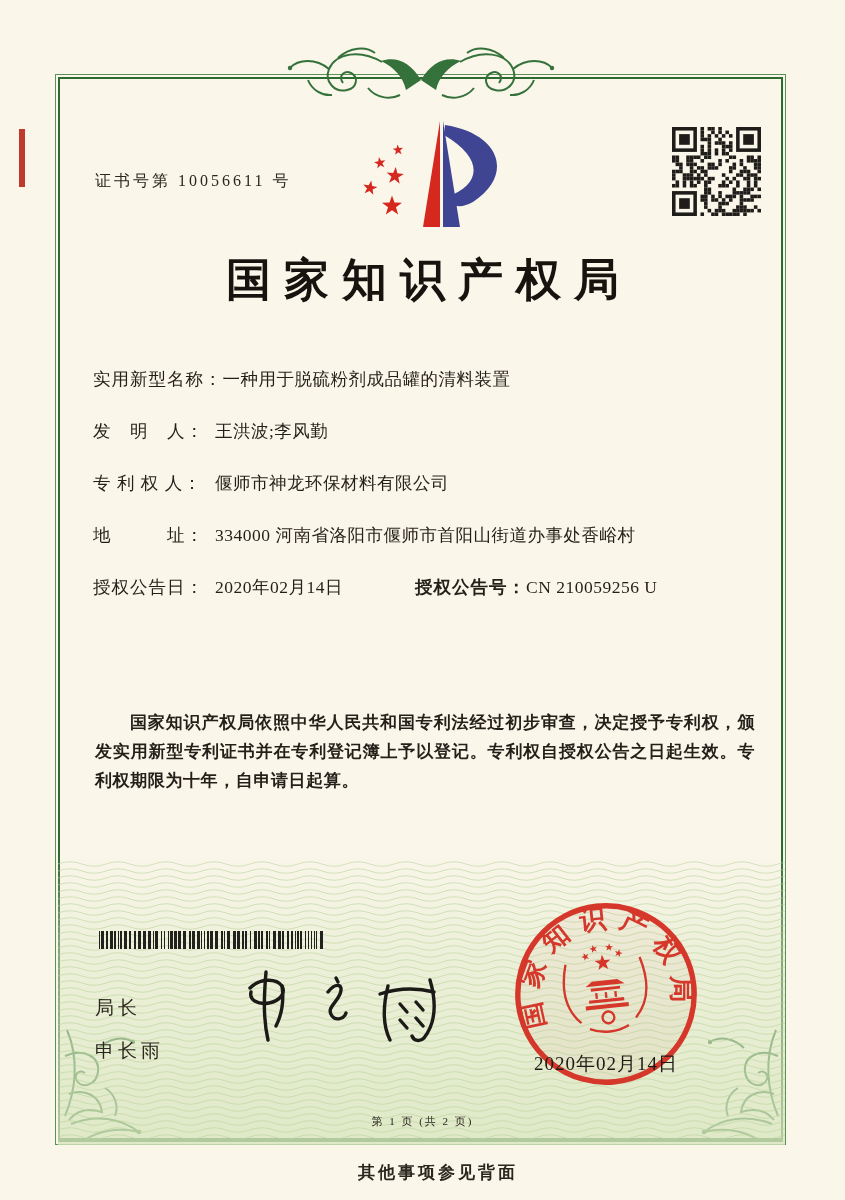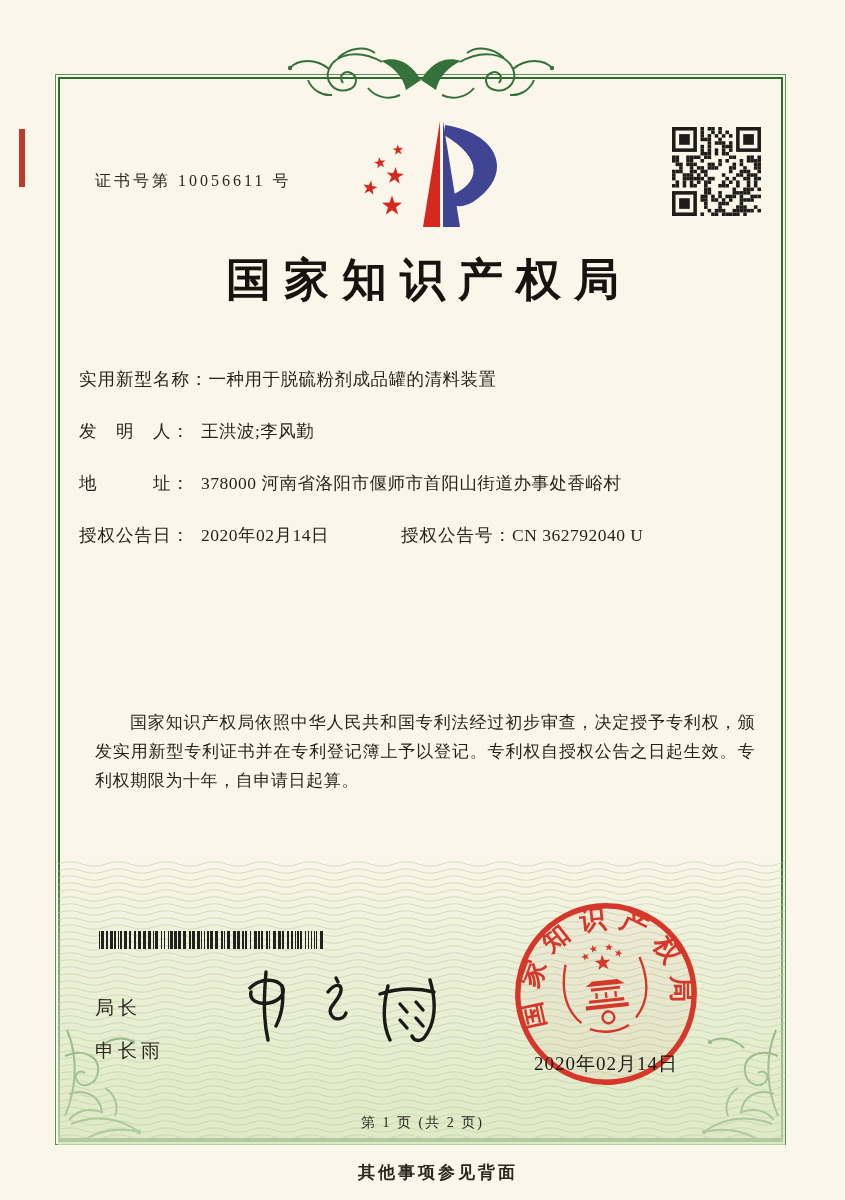--- a/index.html
+++ b/index.html
@@ -31,31 +31,31 @@
 
   .logo{position:absolute;left:346px;top:115px;width:172px;height:122px;}
   .qr{position:absolute;left:672px;top:127px;width:89px;height:89px;}
 
   .title{
     position:absolute;left:0;right:0;top:250px;
     text-align:center;font-size:45px;font-weight:bold;
     letter-spacing:13px;text-indent:13px;color:#17130e;
   }
 
-  .fields{position:absolute;left:79px;top:367px;width:660px;}
+  .fields{position:absolute;left:93px;top:367px;width:660px;}
   .field-row{position:relative;height:52px;font-size:17.5px;line-height:24px;white-space:nowrap;}
   .field-label{display:inline-block;min-width:122px;letter-spacing:1px;}
   .field-value{letter-spacing:.5px;}
   .field-pair-right{position:absolute;left:322px;top:0;}
 
   .body-text{
     position:absolute;left:95px;top:708px;width:660px;
     font-size:17px;line-height:29px;text-align:justify;color:#241f18;
   }
-  .body-text p{margin:0;text-indent:35px;letter-spacing:.6px;}
+  .body-text p{margin:0;text-indent:35px;letter-spacing:.6px;font-weight:bold;}
 
   .wave-tint{
     position:absolute;left:58px;top:856px;width:727px;height:289px;
     background:linear-gradient(180deg,rgba(223,234,200,0) 0%,rgba(223,234,200,.45) 30%,rgba(215,229,189,.78) 100%);
   }
   .waves{position:absolute;left:58px;top:856px;width:727px;height:289px;}
 
   .barcode{position:absolute;left:99px;top:931px;width:224px;height:18px;}
 
   .officer{position:absolute;left:95px;top:995px;font-size:19px;letter-spacing:4px;color:#2b261e;}
@@ -64,21 +64,21 @@
   .signature{position:absolute;left:232px;top:966px;width:218px;height:92px;}
 
   .seal{position:absolute;left:508px;top:896px;width:196px;height:196px;transform:rotate(-6deg);}
   .seal-date{
     position:absolute;left:515px;top:1051px;width:182px;text-align:center;
     font-size:19px;letter-spacing:1px;color:#1d1a15;
   }
 
   .page-info{
     position:absolute;left:0;right:0;top:1114px;text-align:center;
-    font-size:14px;letter-spacing:2px;color:#2b261e;
+    font-size:11px;letter-spacing:2px;color:#2b261e;
   }
   .back-note{
     position:absolute;left:0;right:0;top:1161px;text-align:center;
     font-size:17px;font-weight:600;letter-spacing:3px;color:#2b261e;padding-left:31px;
   }
 
   .ornament{position:absolute;}
   .orn-top{left:278px;top:46px;width:286px;height:60px;}
   .orn-bl{left:59px;top:1028px;width:118px;height:115px;}
   .orn-br{left:666px;top:1028px;width:118px;height:115px;transform:scaleX(-1);}
@@ -431,26 +431,29 @@
   <div class="title">国家知识产权局</div>
 
   <div class="fields">
     <div class="field-row">
       <span class="field-label">实用新型名称：</span><span class="field-value">一种用于脱硫粉剂成品罐的清料装置</span>
     </div>
     <div class="field-row">
       <span class="field-label">发　明　人：</span><span class="field-value">王洪波;李风勤</span>
     </div>
     <div class="field-row">
-      <span class="field-label">地　　　址：</span><span class="field-value">378000 河南省洛阳市偃师市首阳山街道办事处香峪村</span>
+      <span class="field-label">专 利 权 人：</span><span class="field-value">偃师市神龙环保材料有限公司</span>
+    </div>
+    <div class="field-row">
+      <span class="field-label">地　　　址：</span><span class="field-value">334000 河南省洛阳市偃师市首阳山街道办事处香峪村</span>
     </div>
     <div class="field-row">
       <span class="field-label">授权公告日：</span><span class="field-value">2020年02月14日</span>
       <span class="field-pair-right">
-        <span class="field-label" style="min-width:0;">授权公告号：</span><span class="field-value">CN 362792040 U</span>
+        <span class="field-label" style="min-width:0;font-weight:bold;">授权公告号：</span><span class="field-value">CN 210059256 U</span>
       </span>
     </div>
   </div>
 
   <div class="body-text">
     <p>国家知识产权局依照中华人民共和国专利法经过初步审查，决定授予专利权，颁发实用新型专利证书并在专利登记簿上予以登记。专利权自授权公告之日起生效。专利权期限为十年，自申请日起算。</p>
   </div>
 
   <svg class="barcode" id="barcode" viewBox="0 0 224 18">
       <rect x="0" y="0" width="1" height="18" fill="#23211d"></rect>

